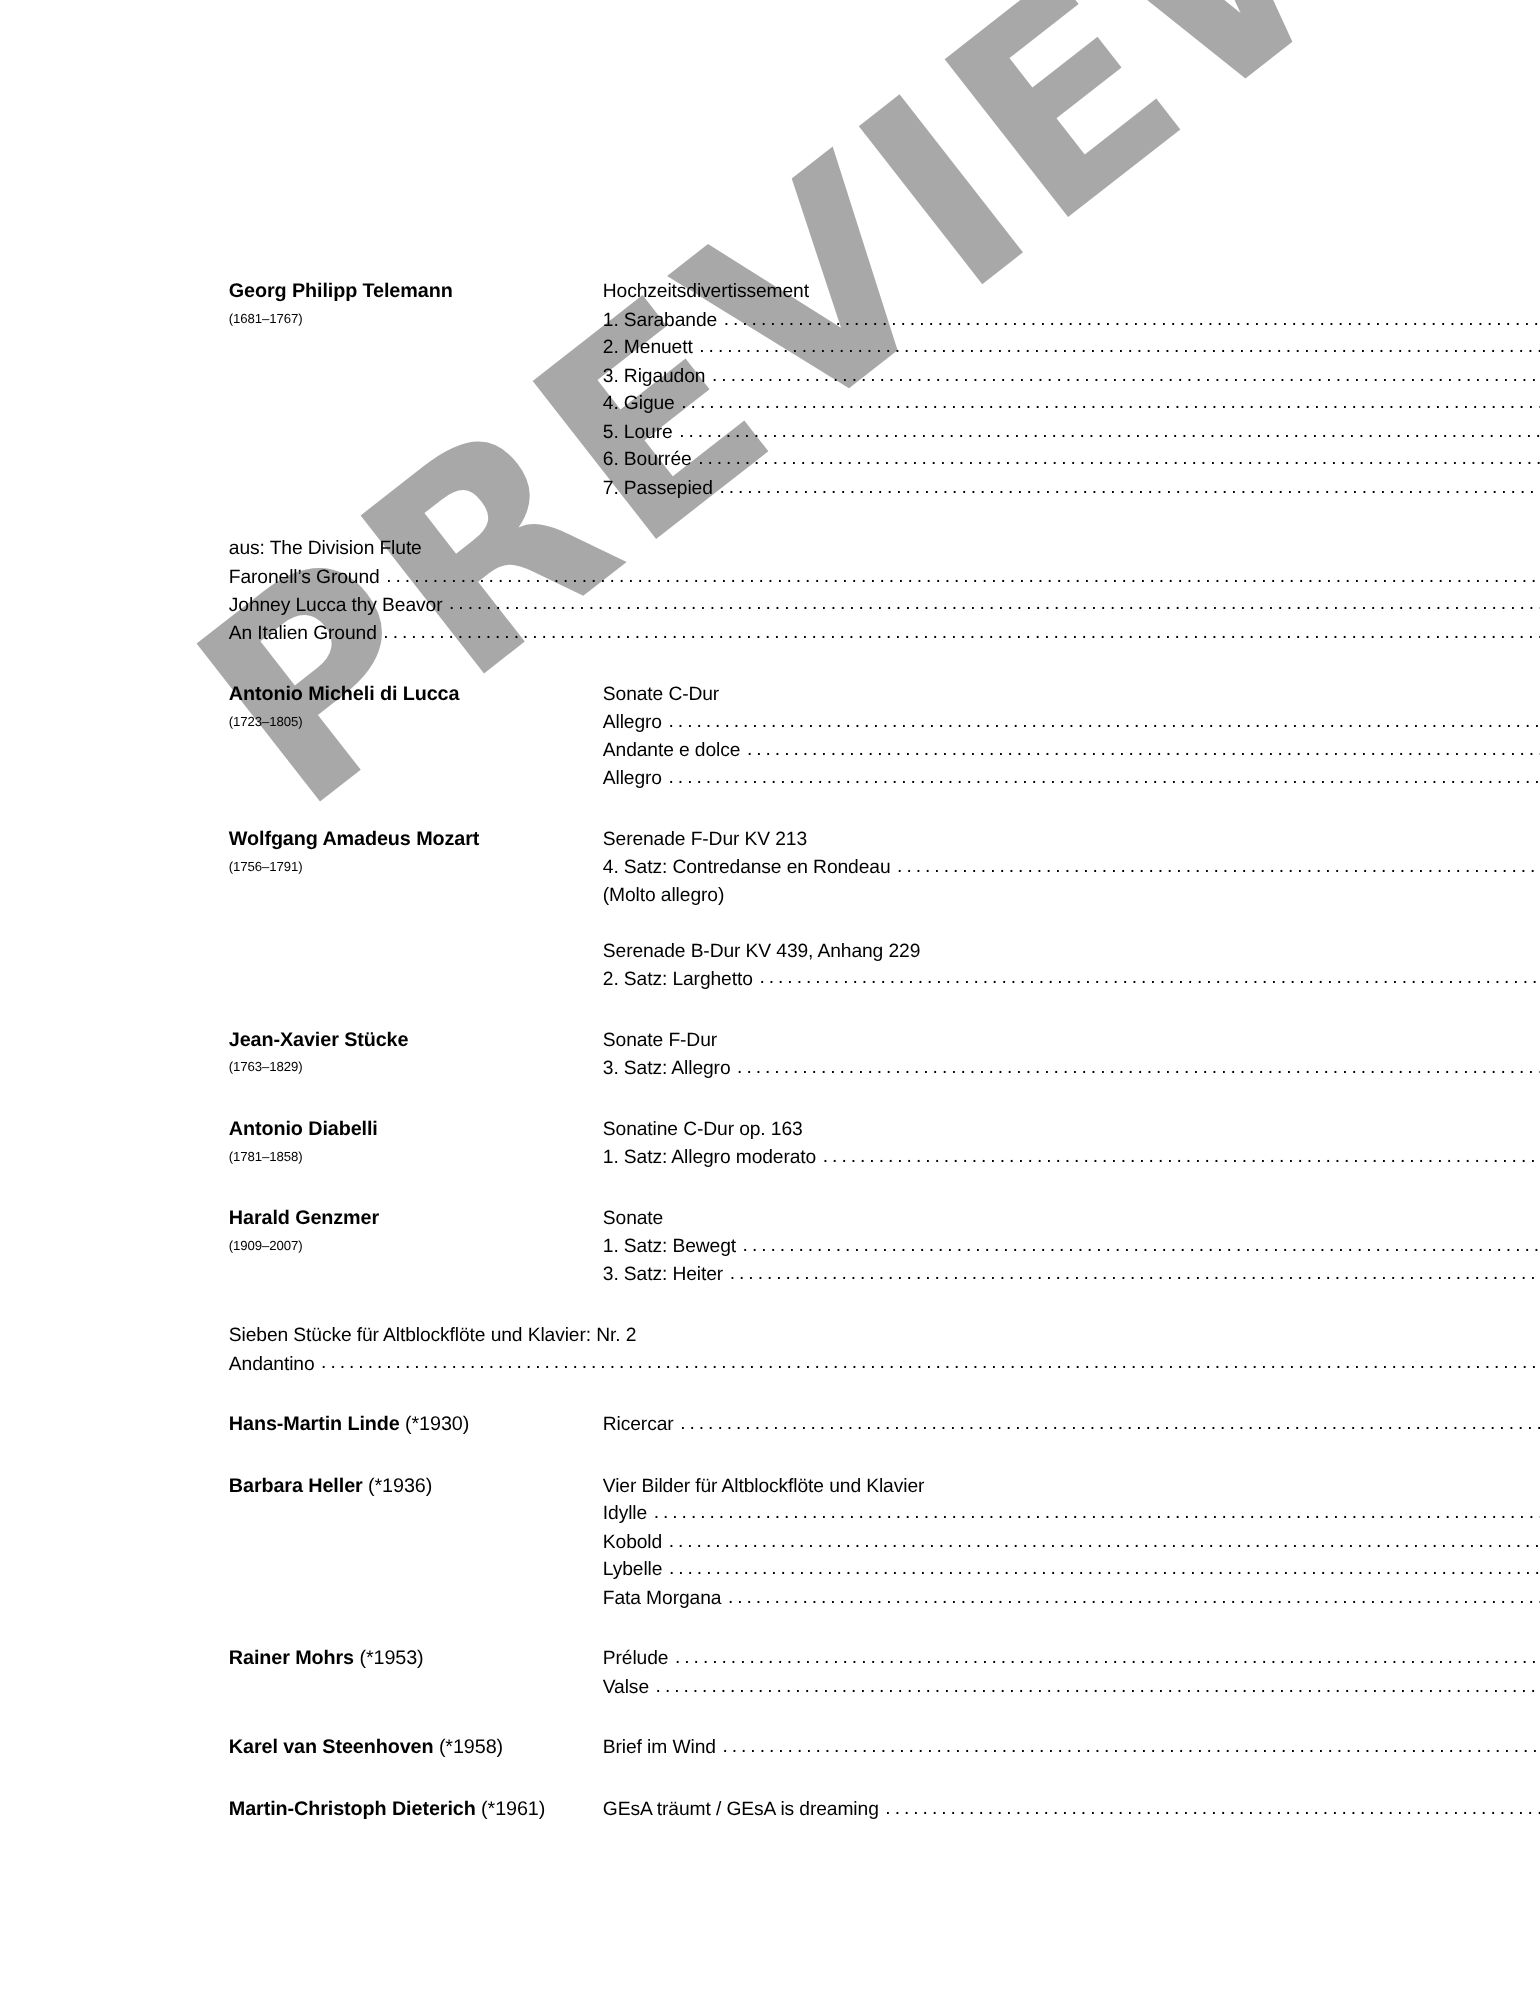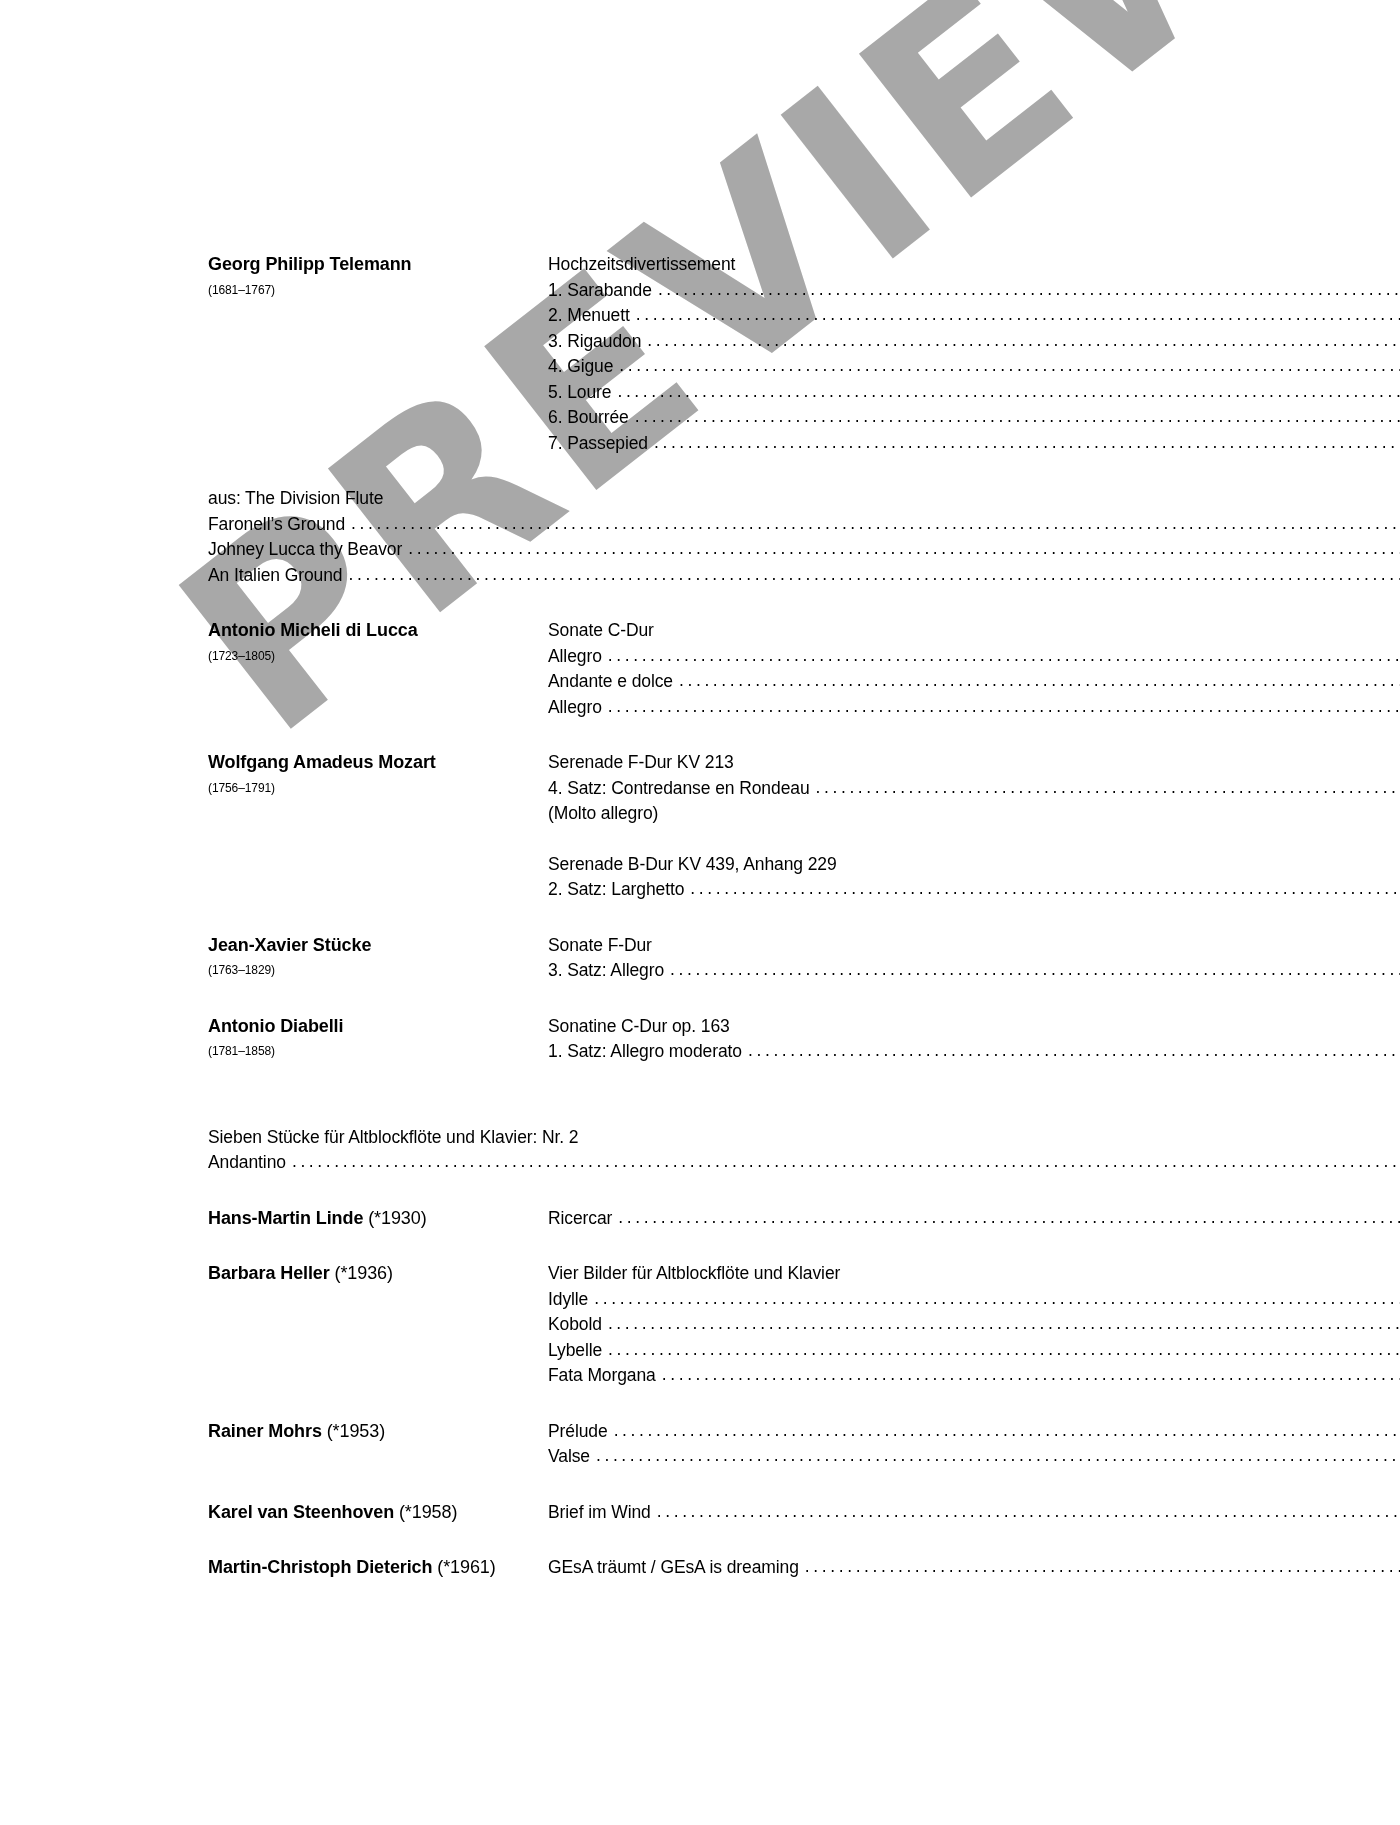--- a/index.html
+++ b/index.html
@@ -281,20 +281,37 @@
         <div class="work-title">Sonatine C-Dur op. 163</div>
         <div class="mvt">
             <span class="label">1. Satz: Allegro moderato</span>
             <span class="leader"></span>
           </div>
       </div>
     </div>
 
     <div class="gap"></div>
 
+    <div class="entry">
+      <div class="composer-col">
+        <div class="composer-name"><span>Harald Genzmer</span></div>
+        <div class="composer-dates">(1909–2007)</div>
+      </div>
+      <div class="works-col">
+        <div class="work-title">Sonate</div>
+        <div class="mvt">
+            <span class="label">1. Satz: Bewegt</span>
+            <span class="leader"></span>
+          </div>
+        <div class="mvt">
+            <span class="label">3. Satz: Heiter</span>
+            <span class="leader"></span>
+          </div>
+      </div>
+    </div>
 
     <div class="gap"></div>
 
     <div class="entry">
       <div class="works-col">
         <div class="work-title">Sieben Stücke für Altblockflöte und Klavier: Nr. 2</div>
         <div class="mvt">
             <span class="label">Andantino</span>
             <span class="leader"></span>
           </div>

